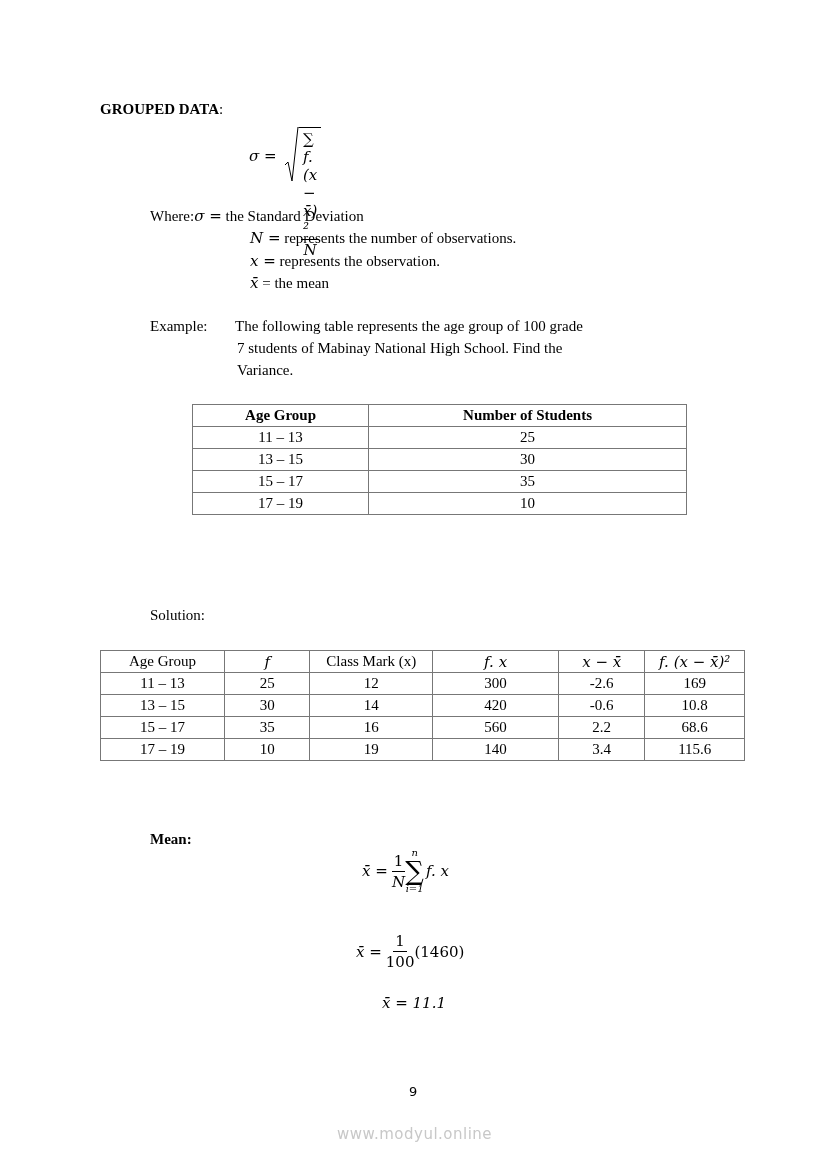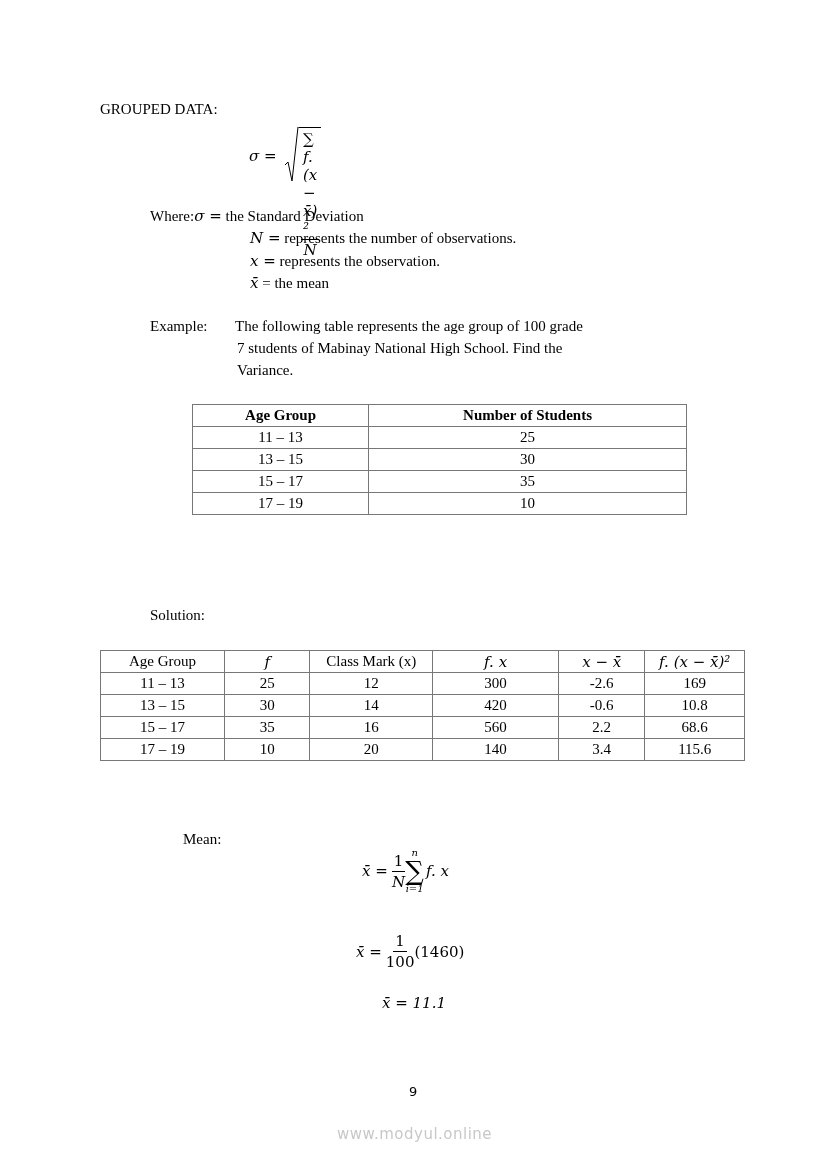--- a/index.html
+++ b/index.html
@@ -1,21 +1,21 @@
 <!DOCTYPE html>
 <html><head>
   <meta charset="utf-8">
   <style>
     html, body { margin: 0; padding: 0; background: #ffffff; }
     body { width: 826px; height: 1169px; position: relative; overflow: hidden;
            font-family: "Liberation Serif", serif; color: #000; font-size: 15px; }
     .abs { position: absolute; }
     .math { font-family: "DejaVu Serif", serif; font-style: italic; }
     .mathn { font-family: "DejaVu Serif", serif; font-style: normal; }
-    .bold { font-weight: normal; text-align: center; }
+    .bold { font-weight: bold; text-align: center; }
 
     
     .frac { display: inline-flex; flex-direction: column; align-items: center; vertical-align: middle; }
     .frac .num { padding: 0 2px 1px 2px; border-bottom: 1px solid #000; }
     .frac .den { padding-top: 1px; }
     .sqrt-wrap { position: absolute; left: 285px; top: 127px; }
     .sqrt-sign { position: absolute; left: 0; top: 0; width: 14px; height: 56px; }
     .sqrt-body { position: absolute; left: 14px; top: 0; border-top: 1px solid #000; padding: 2px 2px 0 2px; }
 
     table.t1 { position: absolute; left: 192px; top: 404px; width: 495px; border-collapse: collapse; }
@@ -137,29 +137,29 @@
     <td>15 – 17</td>
     <td>35</td>
     <td>16</td>
     <td>560</td>
     <td>2.2</td>
     <td>68.6</td>
   </tr>
   <tr>
     <td>17 – 19</td>
     <td>10</td>
-    <td>20</td>
+    <td>19</td>
     <td>140</td>
     <td>3.4</td>
     <td>115.6</td>
   </tr>
 </tbody>
   </table>
 
-<div class="abs bold" style="left:150px; top:831px;margin-left:33px;">Mean:</div>
+<div class="abs bold" style="left:150px; top:831px;">Mean:</div>
 
 <div class="abs" style="left:362px; top:848px; display:flex; align-items:center;">
   <span class="math" style="margin-right:4px;">x̄ =</span>
   <span class="frac">
     <span class="num mathn">1</span>
     <span class="den math">N</span>
   </span>
   <span class="sumop">
     <span class="lim">n</span>
     <span class="sig">∑</span>

